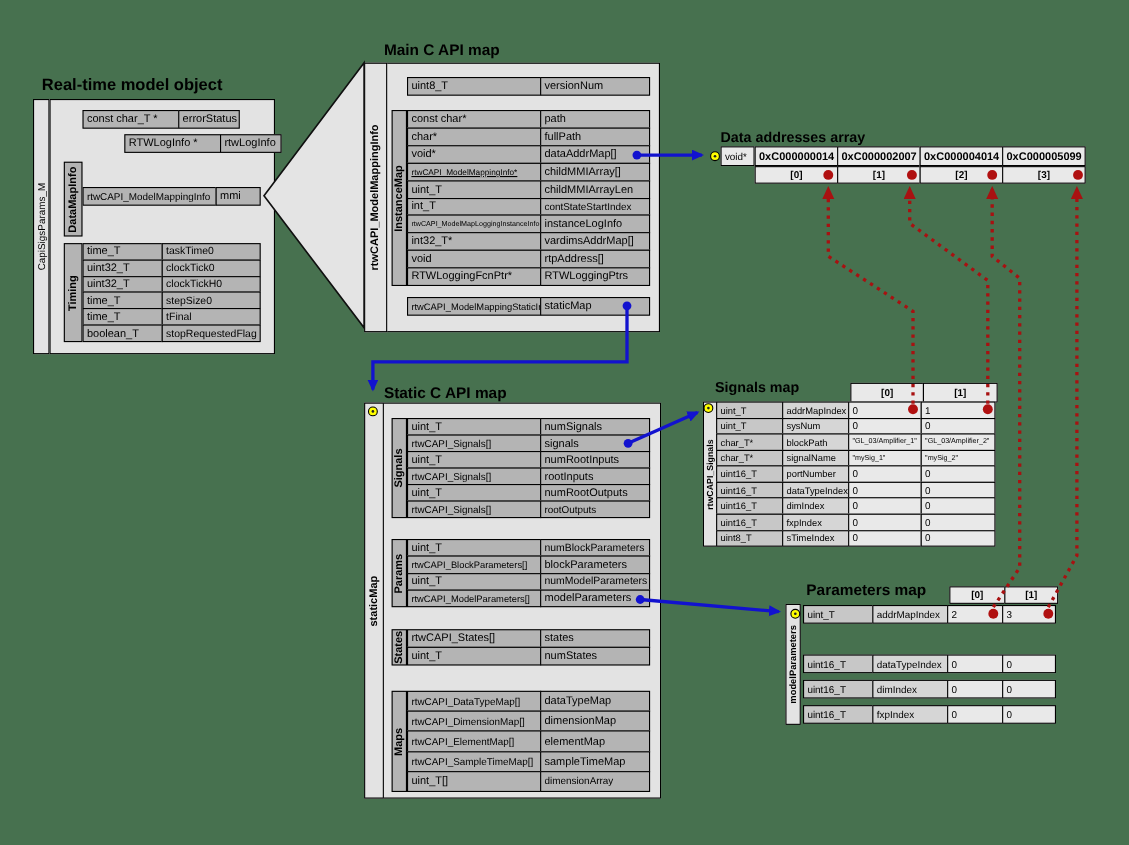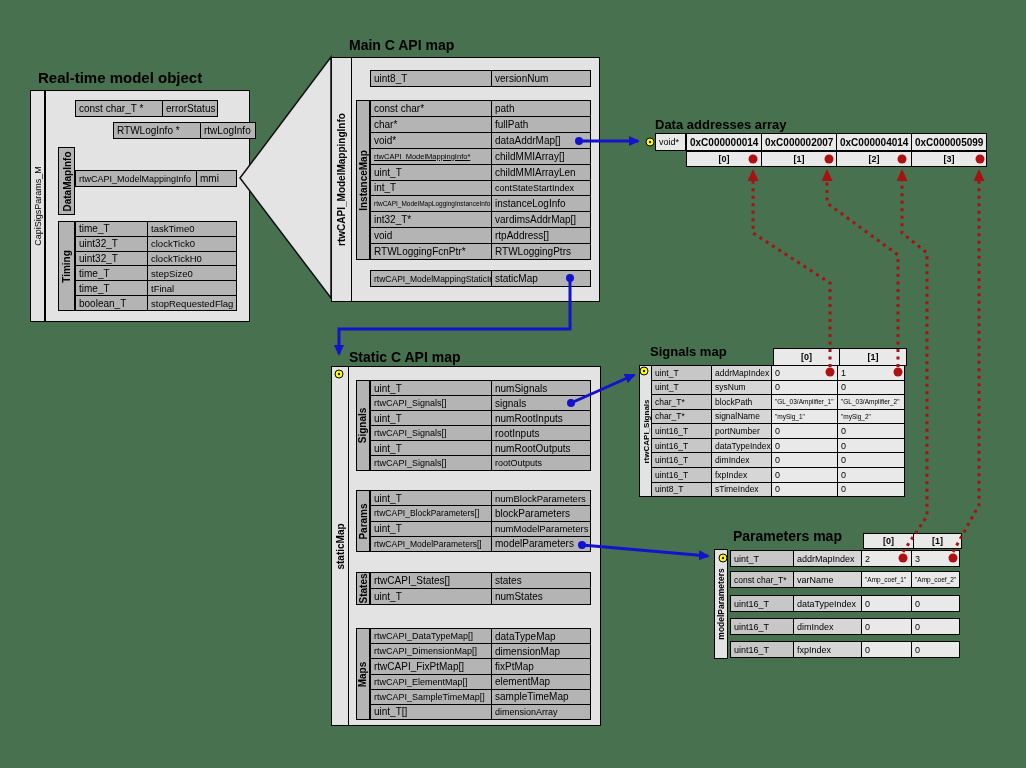--- a/index.html
+++ b/index.html
@@ -248,24 +248,20 @@
   <div class="col" style="left:370px;top:628px;width:222px;height:92px;">
     <div class="trow2">
       <div class="c w122 f9">rtwCAPI_DataTypeMap[]</div>
       <div class="c w100">dataTypeMap</div>
     </div>
     <div class="trow2">
       <div class="c w122 f9">rtwCAPI_DimensionMap[]</div>
       <div class="c w100">dimensionMap</div>
     </div>
     <div class="trow2">
-      <div class="c w122">rtwCAPI_FixPtMap[]</div>
-      <div class="c w100">fixPtMap</div>
-    </div>
-    <div class="trow2">
       <div class="c w122 f9">rtwCAPI_ElementMap[]</div>
       <div class="c w100">elementMap</div>
     </div>
     <div class="trow2">
       <div class="c w122 f9">rtwCAPI_SampleTimeMap[]</div>
       <div class="c w100">sampleTimeMap</div>
     </div>
     <div class="trow2">
       <div class="c w122">uint_T[]</div>
       <div class="c w100 f9">dimensionArray</div>
@@ -343,26 +339,20 @@
     <div class="c lt hd w49 f9">[1]</div>
   </div>
   <div class="vstrip" style="left:714px;top:549px;width:14px;height:110px;">
     <span style="font-weight:700;font-size:8.5px;">modelParameters</span>
   </div>
   <div class="trow" style="left:730px;top:550px;height:17px;">
     <div class="c ty w64 f9">uint_T</div>
     <div class="c md w69 f9">addrMapIndex</div>
     <div class="c lt w51 f9">2</div>
     <div class="c lt w49 f9">3</div>
-  </div>
-  <div class="trow" style="left:730px;top:571px;height:17px;">
-    <div class="c ty w64 f85">const char_T*</div>
-    <div class="c md w69 f9">varName</div>
-    <div class="c lt w51 f65">"Amp_coef_1"</div>
-    <div class="c lt w49 f65">"Amp_coef_2"</div>
   </div>
   <div class="trow" style="left:730px;top:595px;height:17px;">
     <div class="c ty w64 f9">uint16_T</div>
     <div class="c md w69 f9">dataTypeIndex</div>
     <div class="c lt w51 f9">0</div>
     <div class="c lt w49 f9">0</div>
   </div>
   <div class="trow" style="left:730px;top:618px;height:17px;">
     <div class="c ty w64 f9">uint16_T</div>
     <div class="c md w69 f9">dimIndex</div>

